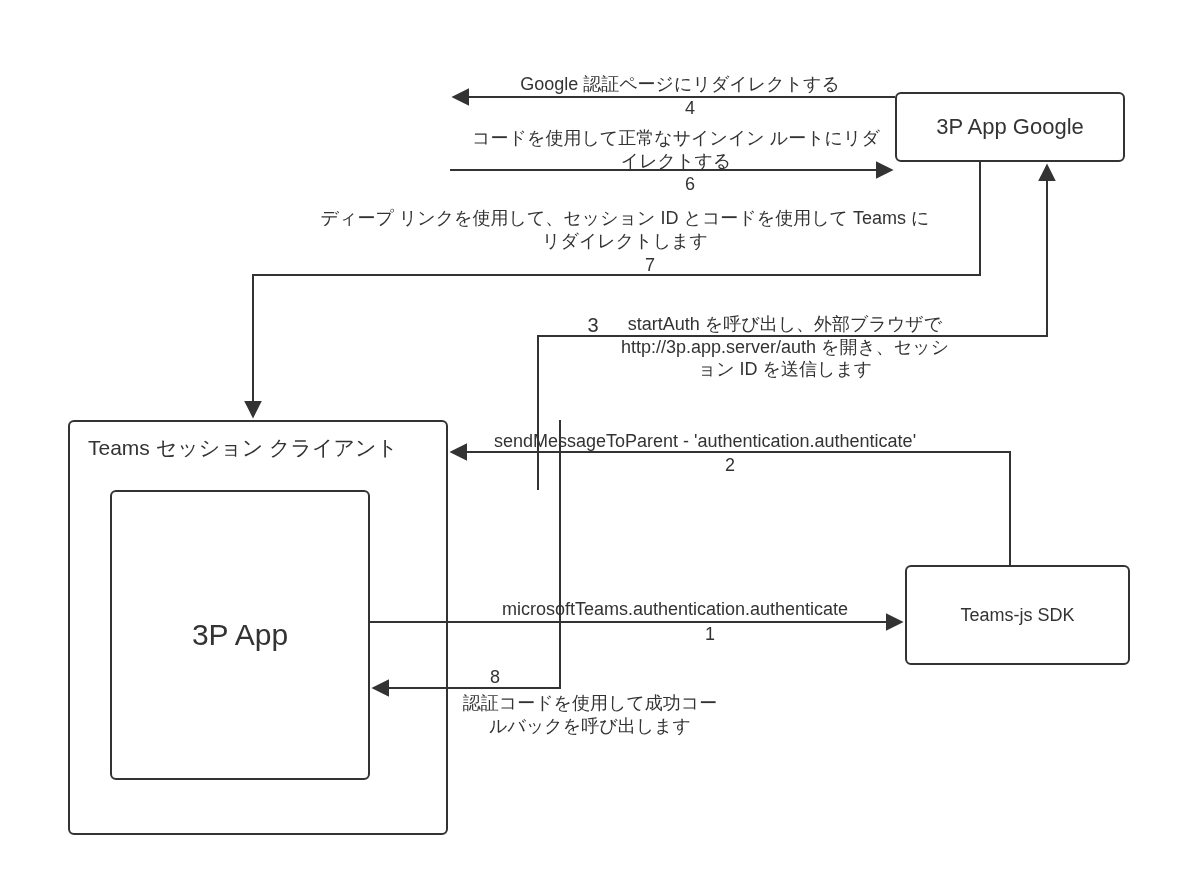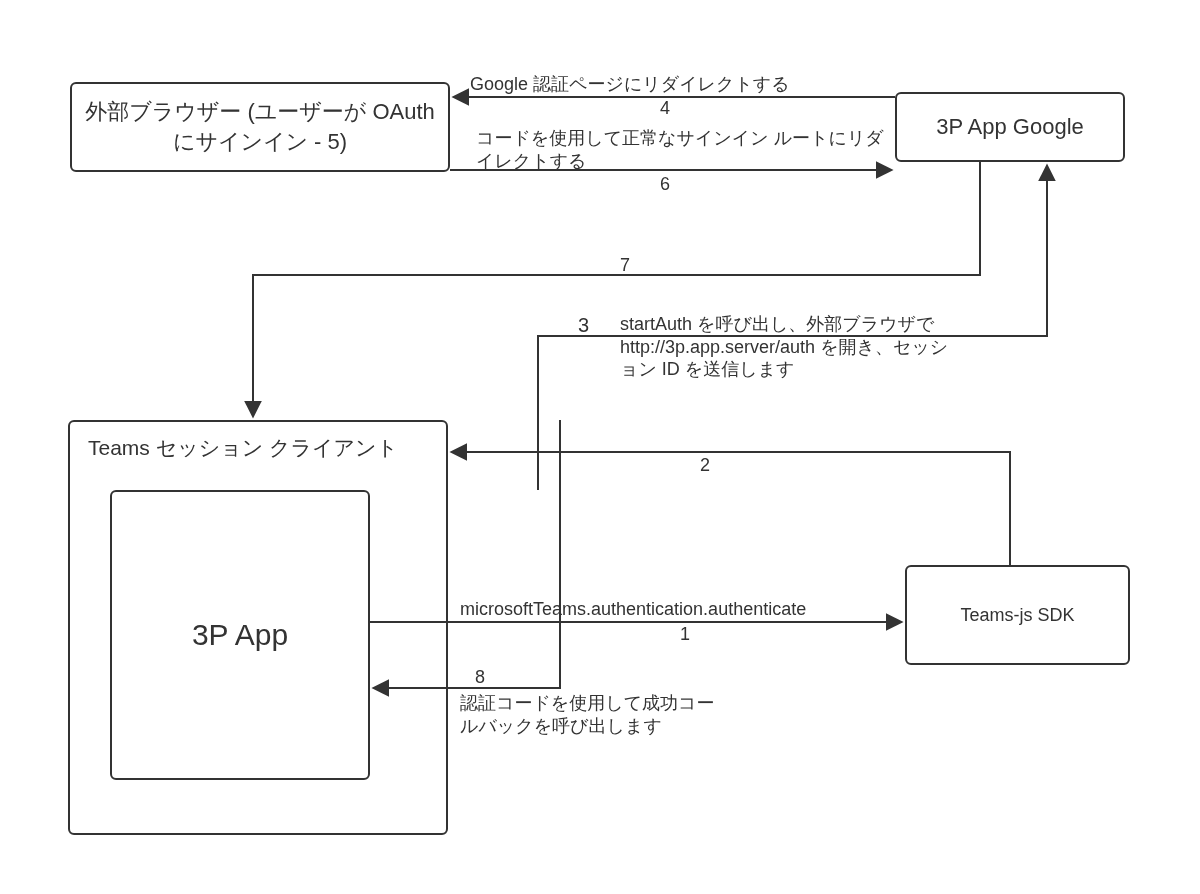--- a/index.html
+++ b/index.html
@@ -1,50 +1,51 @@
 <!DOCTYPE html>
 <html><head>
 <meta charset="utf-8">
 <style>
   html,body{margin:0;padding:0;background:#fff;font-family:"Segoe UI",Arial,Helvetica,sans-serif;color:#333}
   .canvas{position:relative;width:1200px;height:894px}
   .node{position:absolute;border:2px solid #333;border-radius:6px;display:flex;align-items:center;justify-content:center;text-align:center;padding:6px;box-sizing:border-box;background:#fff;font-size:20px}
-  .lbl{position:absolute;text-align:left;font-size:18px;color:#333;line-height:1.25}
+  .lbl{position:absolute;text-align:center;font-size:18px;color:#333;line-height:1.25}
   svg{position:absolute;left:0;top:0;width:1200px;height:894px;overflow:visible}
   .edge{stroke:#333;stroke-width:2;fill:none}
   .arrow{fill:#333}
 </style>
 </head>
 <body>
 
 <div class="canvas">
 
-  <div class="node" style="left:70px;top:82px;width:380px;height:90px;font-size:22px">外部ブラウザー (ユーザーが OAuth にサインイン - 5)</div>
 
   <div class="node" style="left:895px;top:92px;width:230px;height:70px;font-size:22px">3P App Google</div>
 
   <div class="node" style="left:68px;top:420px;width:380px;height:415px;align-items:flex-start;justify-content:flex-start;padding:12px 18px;font-size:21px">
        <span>Teams セッション クライアント</span>
   </div>
 
   <div class="node" style="left:110px;top:490px;width:260px;height:290px;font-size:30px">3P App</div>
 
   <div class="node" style="left:905px;top:565px;width:225px;height:100px;font-size:18px">Teams-js SDK</div>
 
   <div class="lbl" style="left:470px;top:73px;width:420px">Google 認証ページにリダイレクトする</div>
   <div class="lbl" style="left:660px;top:97px;width:60px">4</div>
 
-  <div class="lbl" style="left:476px;top:127px;width:420px">コードを使用して正常なサインイン ルートにリダイレクトする</div>
+  <div class="lbl" style="left:466px;top:127px;width:420px">コードを使用して正常なサインイン ルートにリダイレクトする</div>
   <div class="lbl" style="left:660px;top:173px;width:60px">6</div>
 
+  <div class="lbl" style="left:320px;top:207px;width:610px">ディープ リンクを使用して、セッション ID とコードを使用して Teams にリダイレクトします</div>
   <div class="lbl" style="left:620px;top:254px;width:60px">7</div>
 
   <div class="lbl" style="left:578px;top:313px;width:30px;font-size:20px">3</div>
-  <div class="lbl" style="left:620px;top:313px;width:330px;text-align:left">startAuth を呼び出し、外部ブラウザで http://3p.app.server/auth を開き、セッション ID を送信します</div>
+  <div class="lbl" style="left:620px;top:313px;width:330px;text-align:center">startAuth を呼び出し、外部ブラウザで http://3p.app.server/auth を開き、セッション ID を送信します</div>
 
+  <div class="lbl" style="left:470px;top:430px;width:470px">sendMessageToParent - 'authentication.authenticate'</div>
   <div class="lbl" style="left:700px;top:454px;width:60px">2</div>
 
   <div class="lbl" style="left:460px;top:598px;width:430px">microsoftTeams.authentication.authenticate</div>
   <div class="lbl" style="left:680px;top:623px;width:60px">1</div>
 
   <div class="lbl" style="left:475px;top:666px;width:40px">8</div>
   <div class="lbl" style="left:460px;top:692px;width:260px">認証コードを使用して成功コールバックを呼び出します</div>
 
   <svg>
     <defs>

